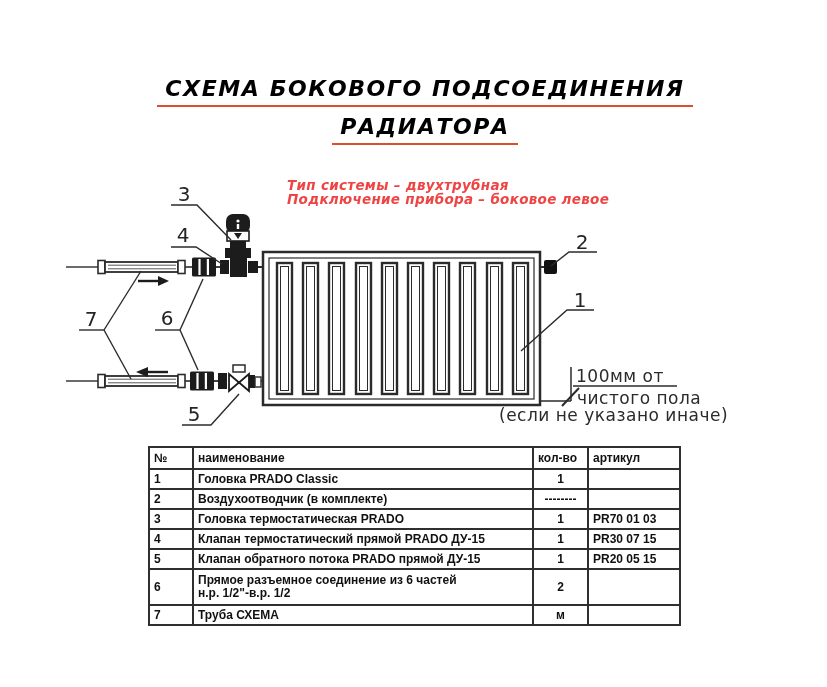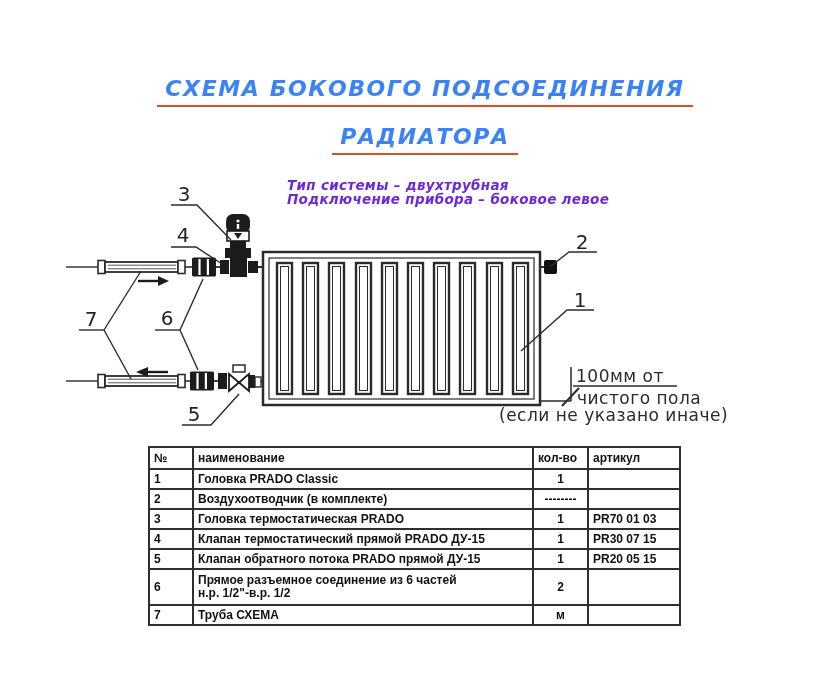--- a/index.html
+++ b/index.html
@@ -1,30 +1,30 @@
 <!DOCTYPE html>
 <html><head>
 <meta charset="utf-8">
 <style>
   html,body{margin:0;padding:0;background:#ffffff;}
   .page{
     position:relative;width:827px;height:687px;background:#ffffff;
     font-family:"DejaVu Sans",sans-serif;overflow:hidden;
   }
   
-  .title-block{position:absolute;left:115px;top:76px;width:620px;text-align:center;color:#3b82f6;}
+  .title-block{position:absolute;left:115px;top:76px;width:620px;text-align:center;color:#000000;}
   .title-line{
     display:inline-block;font-style:italic;font-weight:bold;font-size:22px;
     letter-spacing:1.6px;border-bottom:2.5px solid #dc4f2d;padding:0 8px 4px 8px;
     white-space:nowrap;
   }
-  .title-line2{margin-top:17px;}
+  .title-line2{margin-top:7px;}
   
   .subtitle{
-    position:absolute;left:287px;top:178px;color:#6d28d9;
+    position:absolute;left:287px;top:178px;color:#ef4444;
     font-style:italic;font-weight:bold;font-size:13.5px;line-height:14px;letter-spacing:.3px;
     white-space:nowrap;
   }
   
   .diagram-svg{position:absolute;left:0;top:0;}
   .callout{font-family:"DejaVu Sans",sans-serif;font-size:20px;fill:#242424;}
   .anno{font-family:"DejaVu Sans",sans-serif;font-size:17px;fill:#2b2b2b;letter-spacing:.5px;}
   
   .parts-table{
     position:absolute;left:148px;top:446px;border-collapse:collapse;

